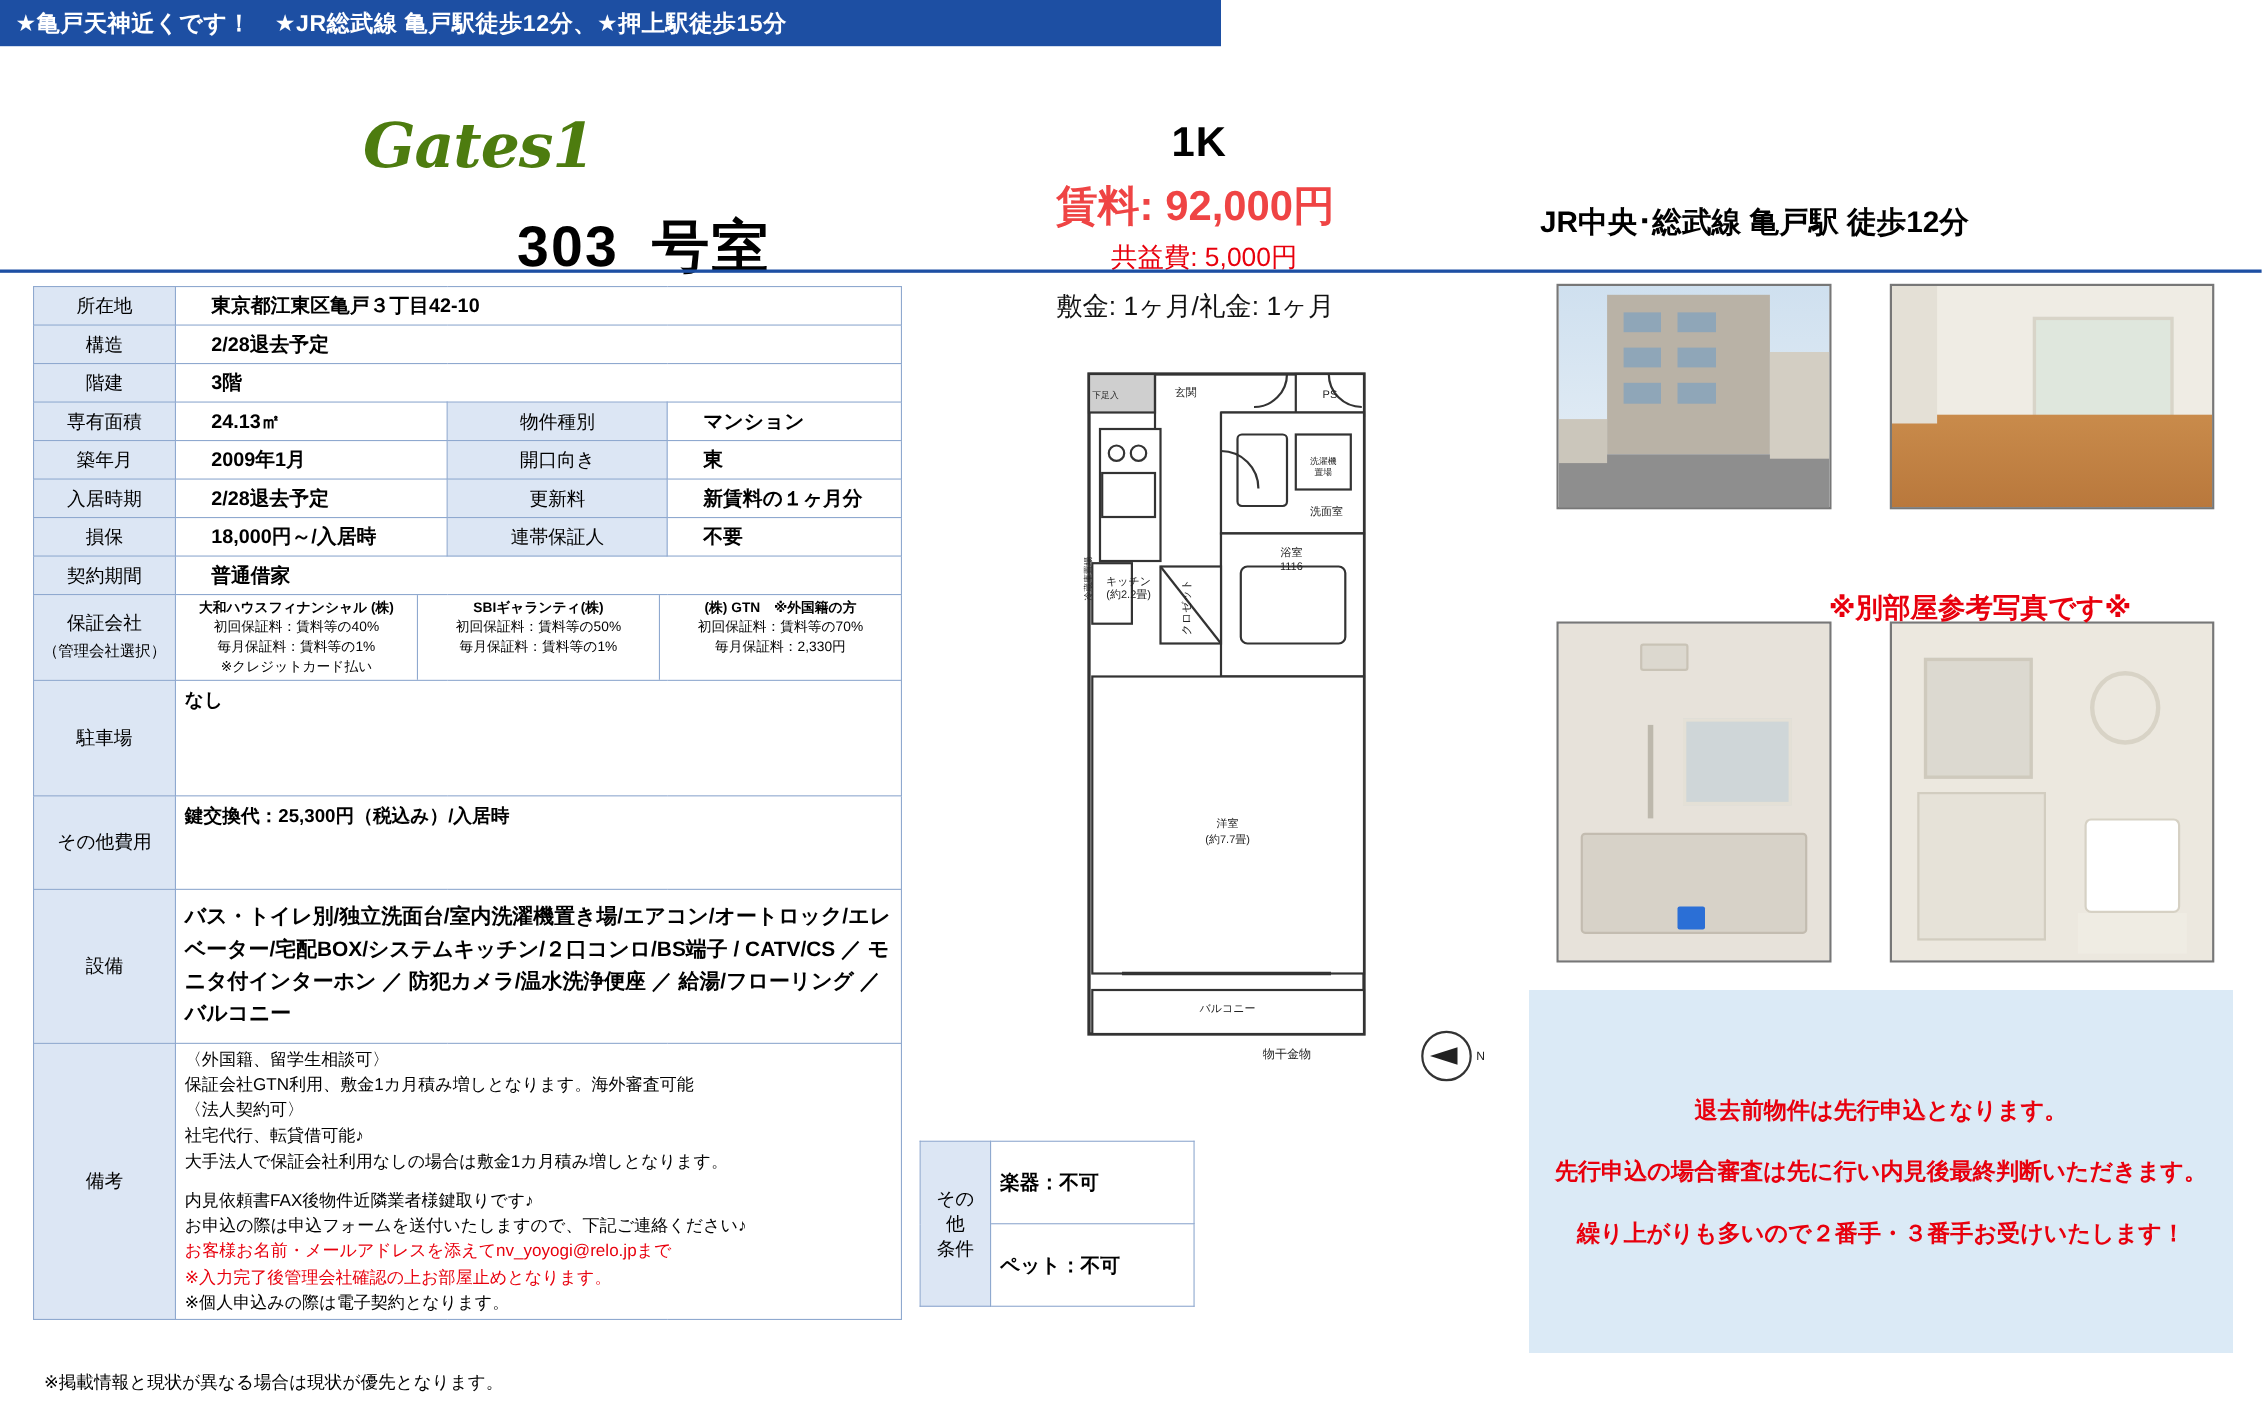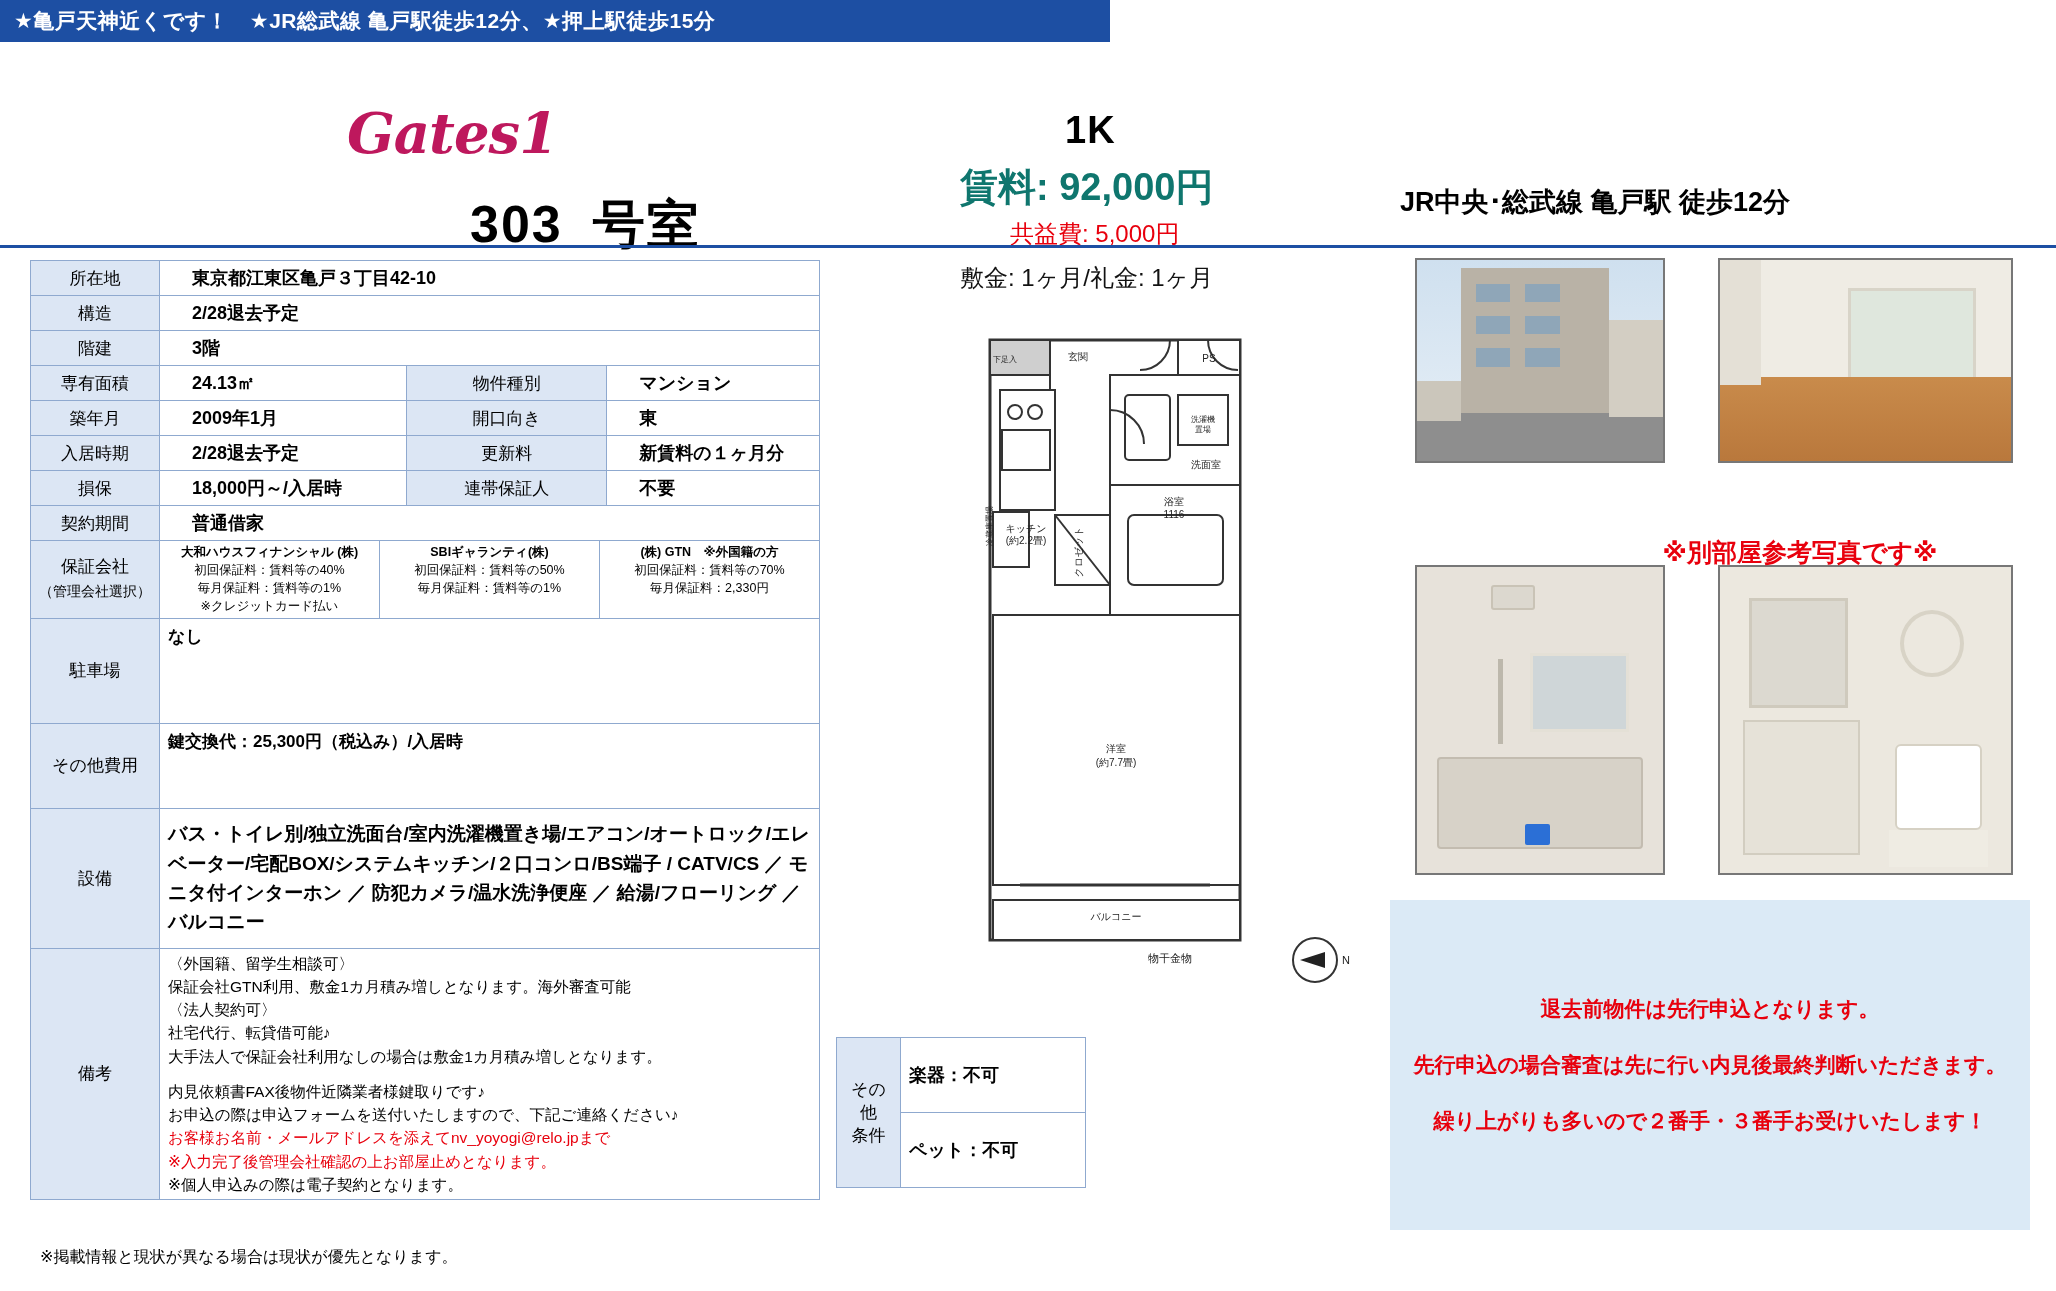--- a/index.html
+++ b/index.html
@@ -18,38 +18,38 @@
     background:#1d4fa3; color:#fff;
     display:flex; align-items:center;
     font-size:21px; font-weight:bold; letter-spacing:0.5px;
     padding-left:14px;
   }
   
   .header{
     position:absolute; left:0; top:42px; width:2056px; height:203px;
   }
   .brand{
-    position:absolute; left:347px; top:58px;
+    position:absolute; left:330px; top:58px;
     font-family:"DejaVu Serif","Liberation Serif",serif;
     font-style:italic; font-weight:bold;
-    font-size:56px; color:#be185d;
+    font-size:56px; color:#4d7c0f;
     letter-spacing:-1px;
   }
   .roomno{
     position:absolute; left:470px; top:148px;
     font-size:52px; font-weight:bold; letter-spacing:2px;
   }
   .roomno .unit{ margin-left:30px; }
   .planType{
     position:absolute; left:1065px; top:56px;
     font-size:38px; font-weight:bold; letter-spacing:1px;margin-top:11px;
   }
   .rent{
     position:absolute; left:960px; top:120px;
-    font-size:38px; font-weight:bold; color:#0f766e;
+    font-size:38px; font-weight:bold; color:#ef4444;
   }
   .kyoueki{
     position:absolute; left:1010px; top:176px;
     font-size:24px; color:#e8000d;
   }
   .shikirei{
     position:absolute; left:960px; top:220px;
     font-size:24px; color:#111;
   }
   .access{

